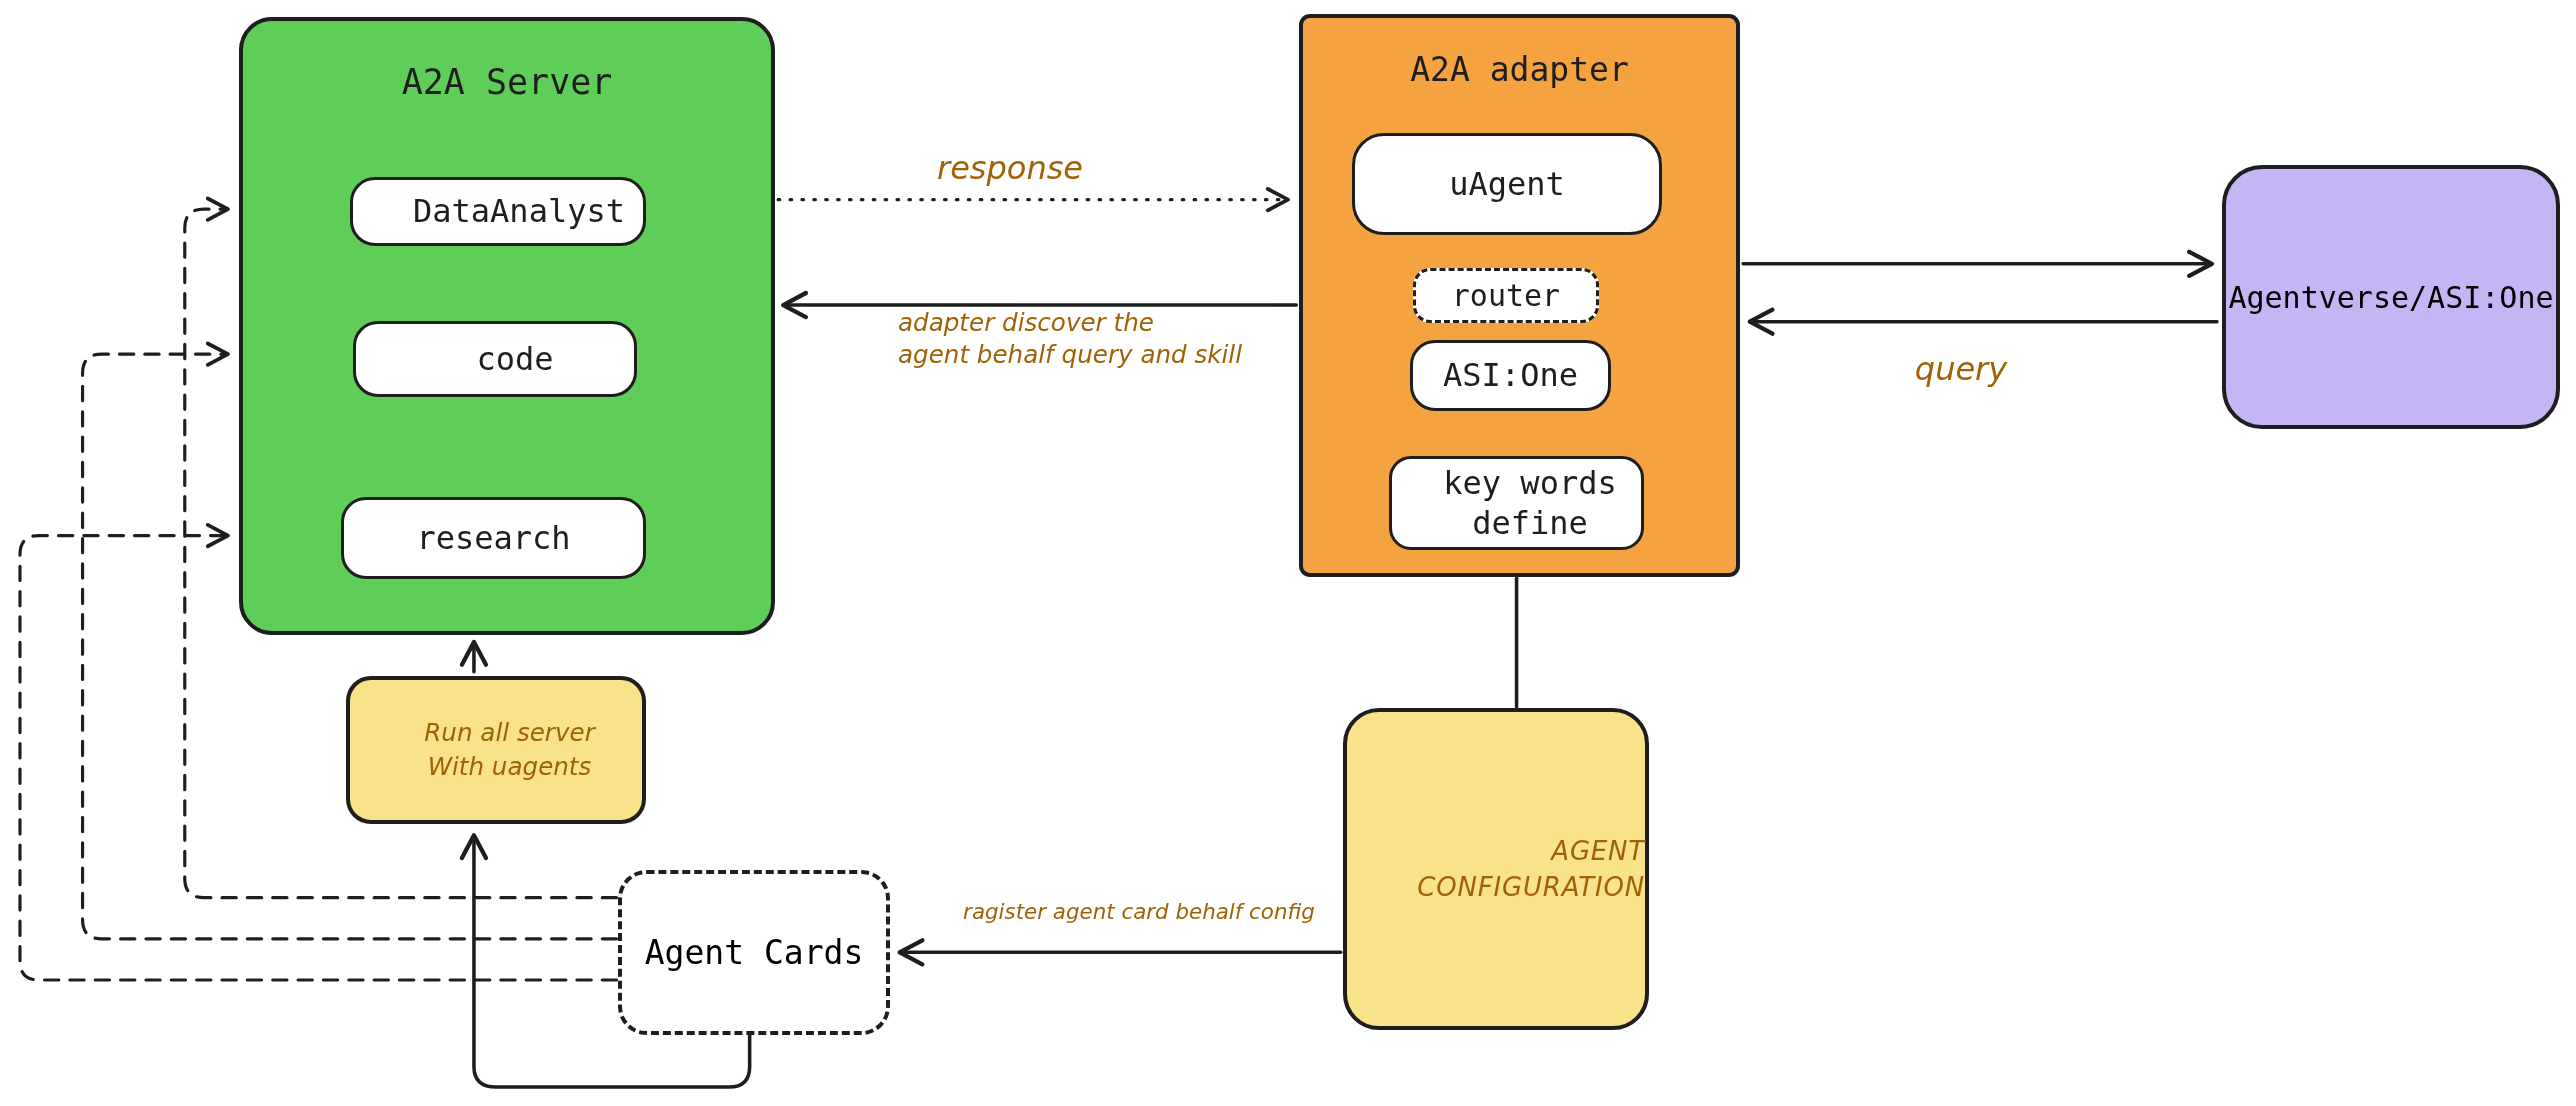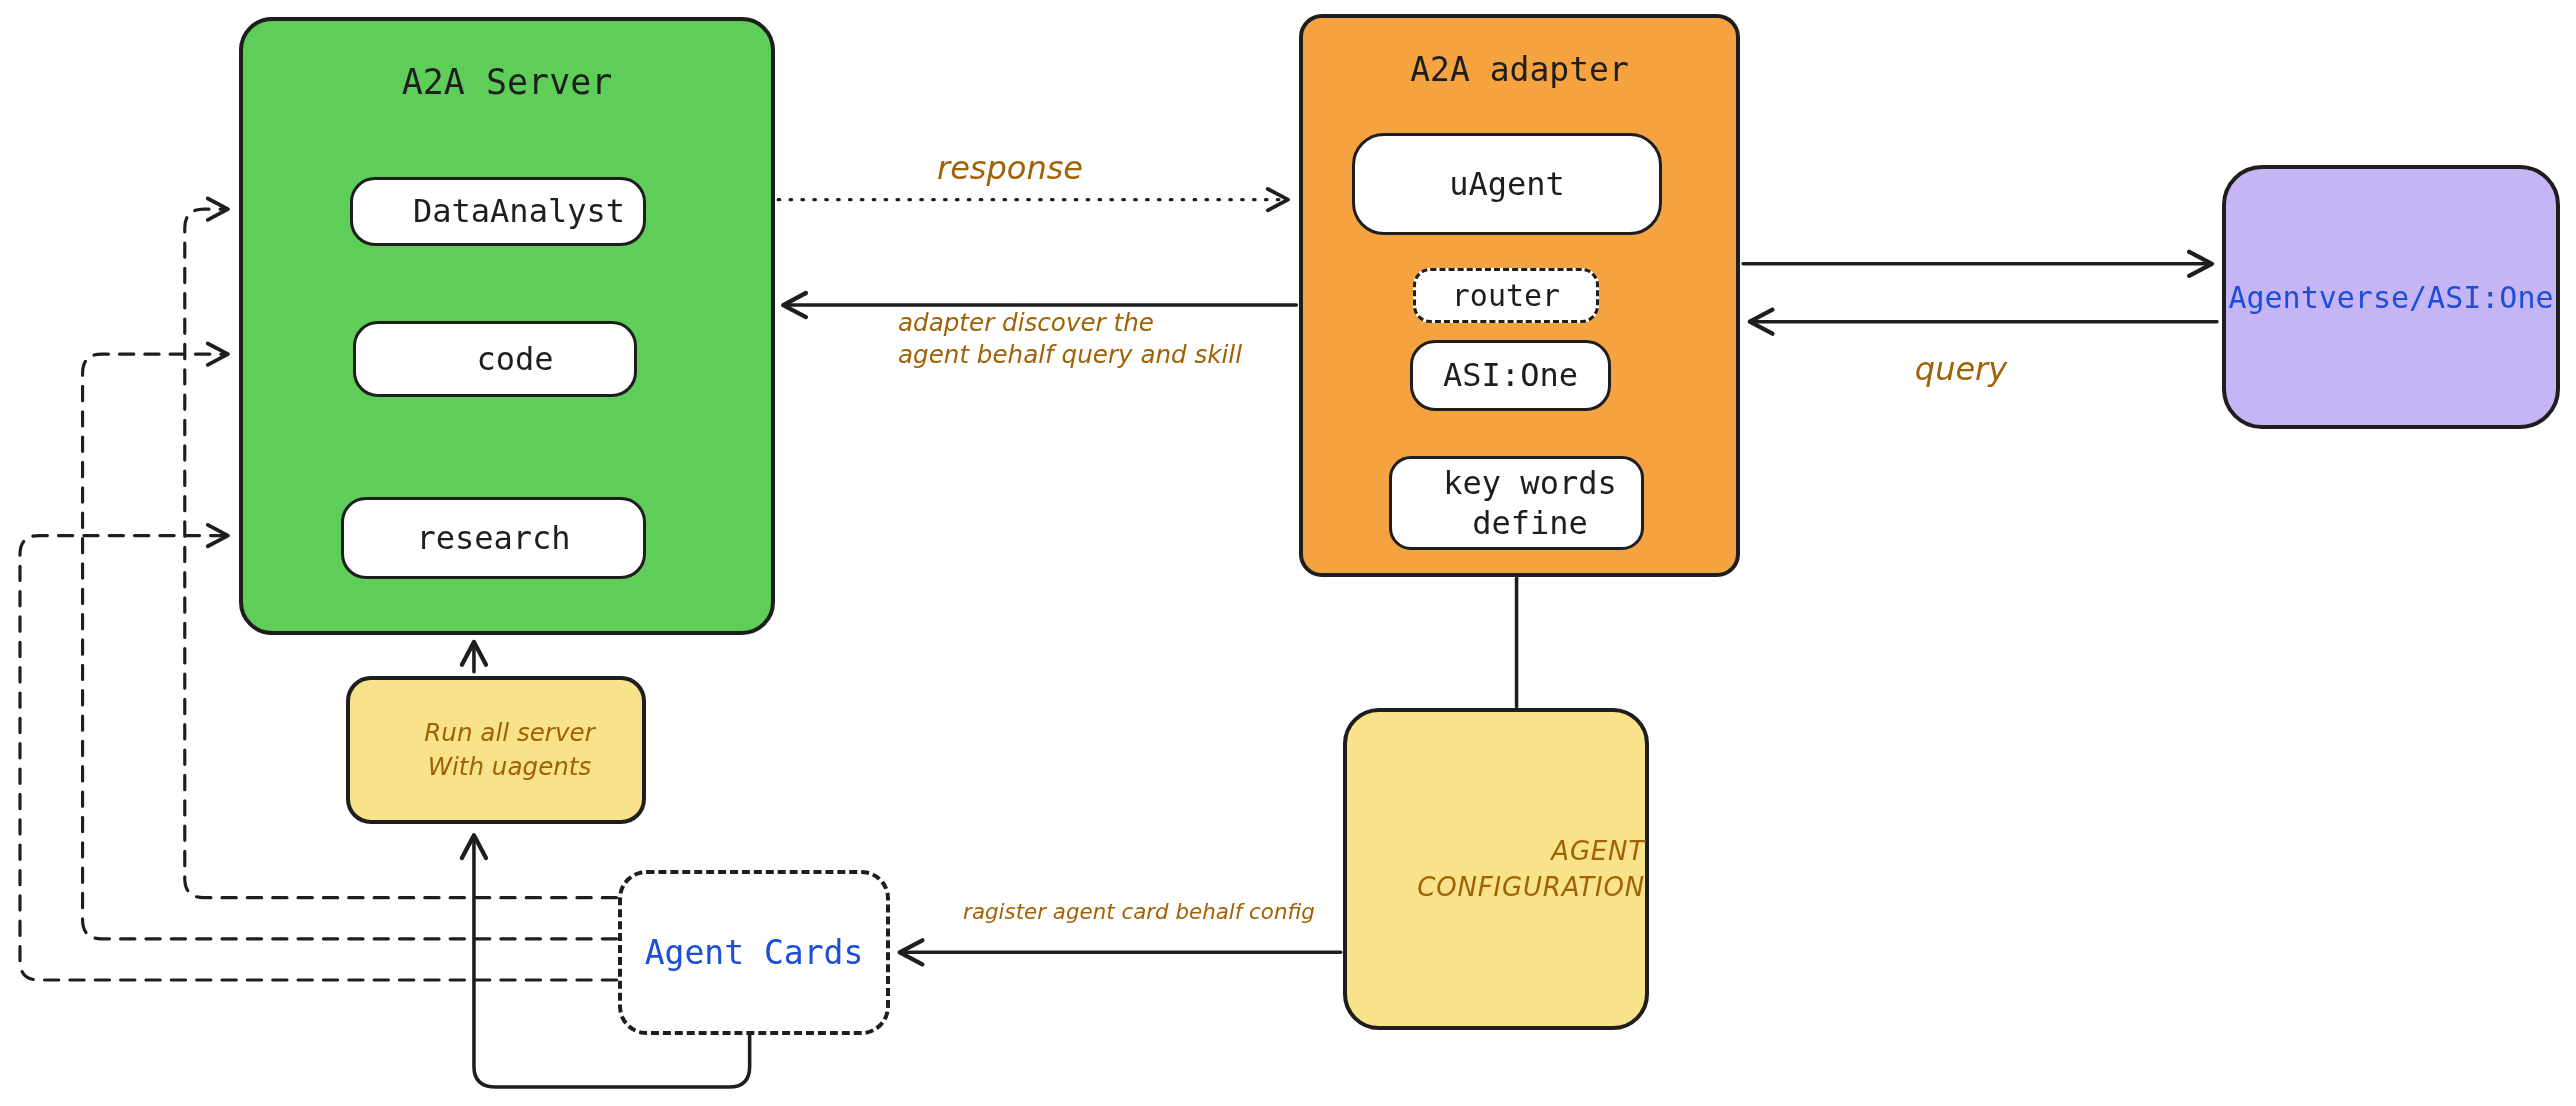--- a/index.html
+++ b/index.html
@@ -4,21 +4,21 @@
 <style>
   * { margin:0; padding:0; box-sizing:border-box; }
   html,body { background:#ffffff; }
   body { font-family:"DejaVu Sans", sans-serif; color:#1e1e1e; }
   .canvas { position:relative; width:2576px; height:1106px; background:#ffffff; overflow:hidden; }
   .wires { position:absolute; left:0; top:0; }
   .wire { fill:none; stroke:#1e1e1e; stroke-width:4.5; stroke-linecap:round; stroke-linejoin:round; }
   .wire.dotted { stroke-dasharray:2 13; stroke-width:4; }
   .wire.dashed { stroke-dasharray:18 14; stroke-width:4; }
   .node { position:absolute; border:4px solid #1e1e1e; }
-  .mono { font-family:"DejaVu Sans Mono", monospace; color:#1d4ed8; }
+  .mono { font-family:"DejaVu Sans Mono", monospace; color:#000000; }
   .hand { font-family:"DejaVu Sans", sans-serif; font-style:italic; color:#a16207; }
   .box-title { position:absolute; left:0; right:0; text-align:center; font-size:35px; font-family:"DejaVu Sans Mono", monospace; }
   .chip { position:absolute; background:#ffffff; border:3.2px solid #1e1e1e; border-radius:25px;
           display:flex; align-items:center; justify-content:center;
           font-family:"DejaVu Sans Mono", monospace; font-size:32px; color:#1e1e1e; }
   .centered { display:flex; align-items:center; justify-content:center; }
   .col { flex-direction:column;padding-left:27px; }
   .label { position:absolute; transform:translate(-50%,-50%); white-space:nowrap; }
 </style>
 </head>
@@ -56,21 +56,21 @@
     <path class="wire dashed" d="M 778 1237 L 49 1237 Q 25 1237 25 1213 L 25 700 Q 25 676 49 676 L 286 676" marker-end="url(#ah)"></path>
   </svg>
 
   <div class="node" style="left:239px; top:16.6px; width:536px; height:618px; background:#5fce58; border-radius:33px;">
     <div class="box-title" style="top:41px;">A2A Server</div>
     <div class="chip" style="left:107px; top:156px; width:296px; height:69px;padding-left:42px;">DataAnalyst</div>
     <div class="chip" style="left:110px; top:300px; width:284px; height:76px;padding-left:40px;">code</div>
     <div class="chip" style="left:98px; top:476px; width:305px; height:82px;">research</div>
   </div>
 
-  <div class="node" style="left:1299px; top:13.5px; width:441px; height:563px; background:#f5a340; border-radius:23px;">
+  <div class="node" style="left:1299px; top:13.5px; width:441px; height:563px; background:#f5a340; border-radius:11px;">
     <div class="box-title" style="top:32px; font-size:33px;">A2A adapter</div>
     <div class="chip" style="left:49px; top:115px; width:310px; height:102px; border-radius:32px;">uAgent</div>
     <div class="chip" style="left:110px; top:250px; width:186px; height:55px; border-style:dashed; border-radius:17.4px; font-size:30px;">router</div>
     <div class="chip" style="left:107px; top:322px; width:201px; height:71px;">ASI:One</div>
     <div class="chip col" style="left:86px; top:438px; width:255px; height:94px; line-height:40px; border-radius:22px;">
       <span>key words</span>
       <span>define</span>
     </div>
   </div>
 

